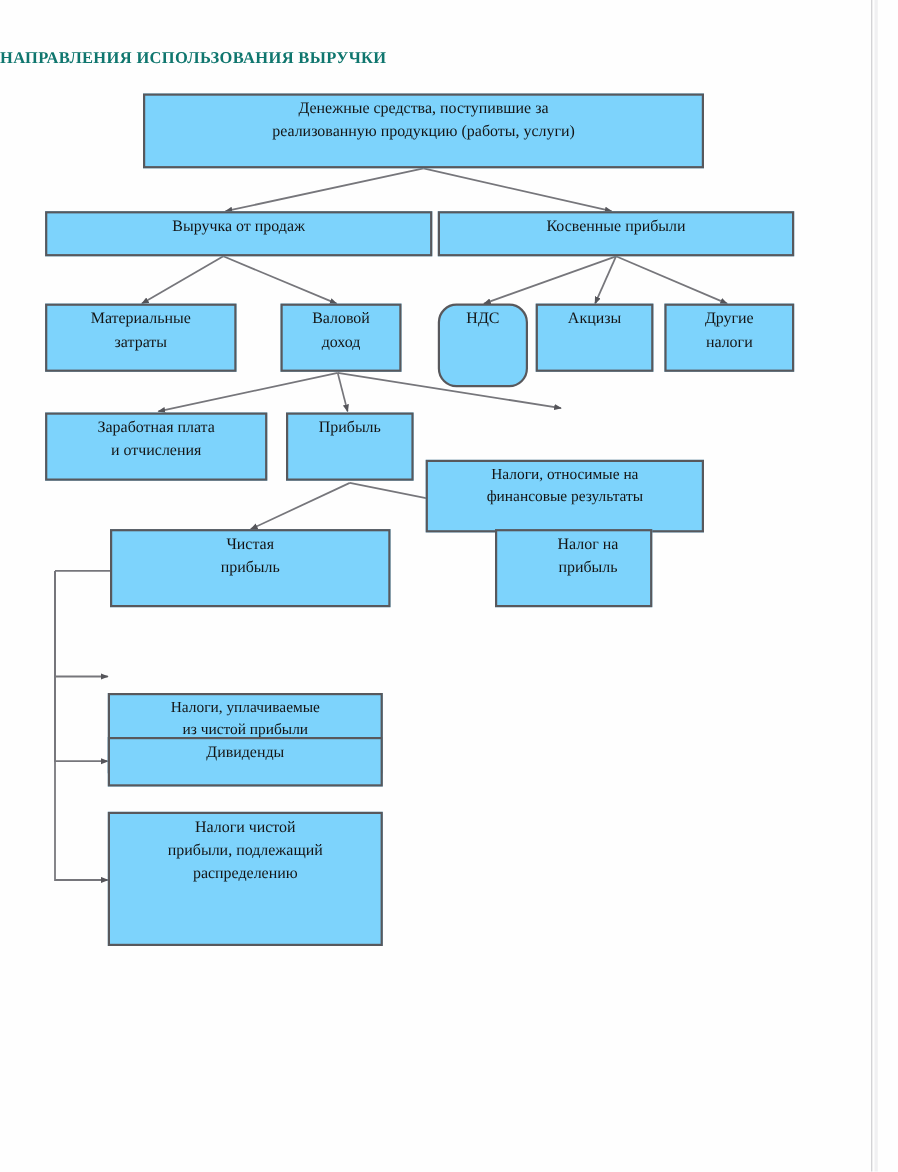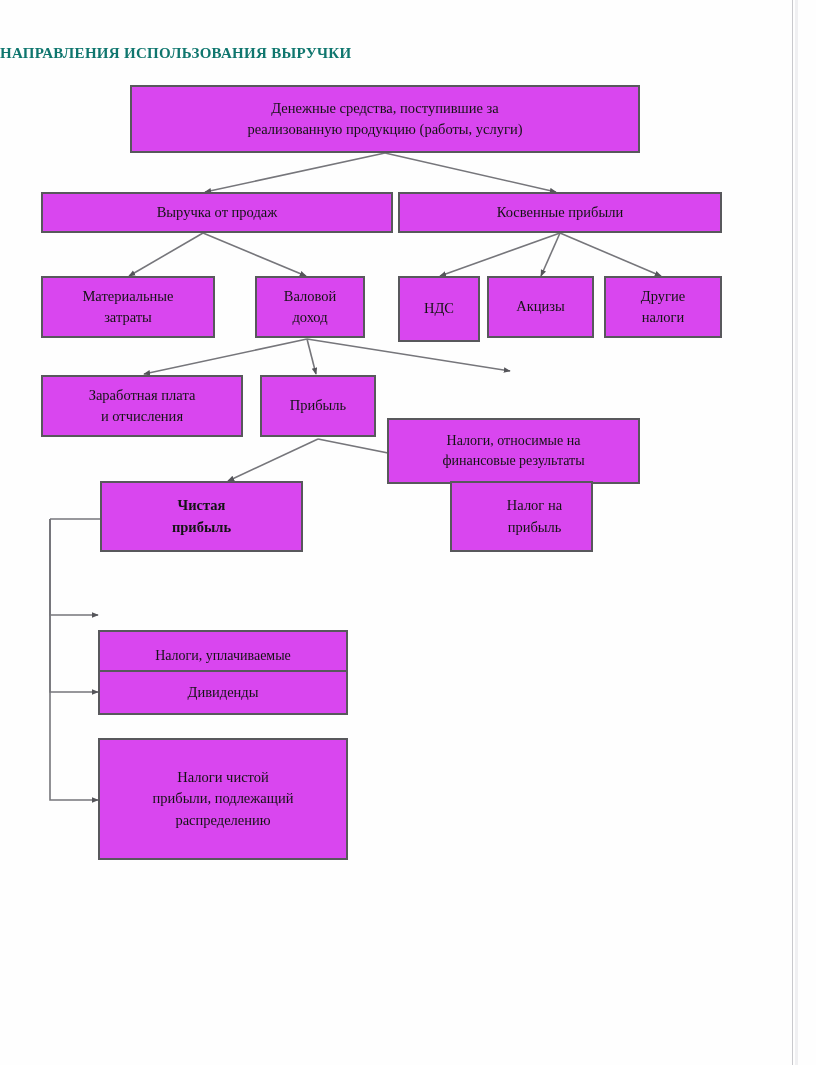--- a/index.html
+++ b/index.html
@@ -60,23 +60,23 @@
     left: 0; top: 0;
     width: 816px;
     height: 1065px;
     pointer-events: none;
   }
 
   .node {
     position: absolute;
     box-sizing: border-box;
     border: 2px solid #58585c;
-    background: #d946ef;
+    background: #7dd3fc;
     display: flex;
-    align-items: center;
+    align-items: flex-start;
     justify-content: center;
     text-align: center;
     font-family: "Liberation Serif", serif;
     font-size: 14.5px;
     line-height: 1.45;
     color: #141414;
     padding: 2px 6px;
     z-index: 2;
   }
   .node .txt {
@@ -146,21 +146,21 @@
   <div class="node" style="left:41px; top:276px; width:174px; height:62px;">
     <span class="txt">Материальные
 затраты</span>
   </div>
 
   <div class="node" style="left:255px; top:276px; width:110px; height:62px;">
     <span class="txt">Валовой
 доход</span>
   </div>
 
-  <div class="node" style="left:398px; top:276px; width:82px; height:66px;">
+  <div class="node" style="left:398px; top:276px; width:82px; height:76px;border-radius:17px;">
     <span class="txt">НДС</span>
   </div>
 
   <div class="node" style="left:487px; top:276px; width:107px; height:62px;">
     <span class="txt">Акцизы</span>
   </div>
 
   <div class="node" style="left:604px; top:276px; width:118px; height:62px;">
     <span class="txt">Другие
 налоги</span>
@@ -173,21 +173,21 @@
 
   <div class="node" style="left:260px; top:375px; width:116px; height:62px;">
     <span class="txt">Прибыль</span>
   </div>
 
   <div class="node small" style="left:387px; top:371px; width:253px; height:66px;">
     <span class="txt">Налоги, относимые на
 финансовые результаты</span>
   </div>
 
-  <div class="node" style="left:100px; top:481px; width:203px; height:71px;font-weight:bold;">
+  <div class="node" style="left:100px; top:481px; width:255px; height:71px;">
     <span class="txt">Чистая
 прибыль</span>
   </div>
 
   <div class="node" style="left:450px; top:481px; width:143px; height:71px;padding-left:32px;">
     <span class="txt">Налог на
 прибыль</span>
   </div>
 
   <div class="node small" style="left:98px; top:583px; width:250px; height:73px;">

